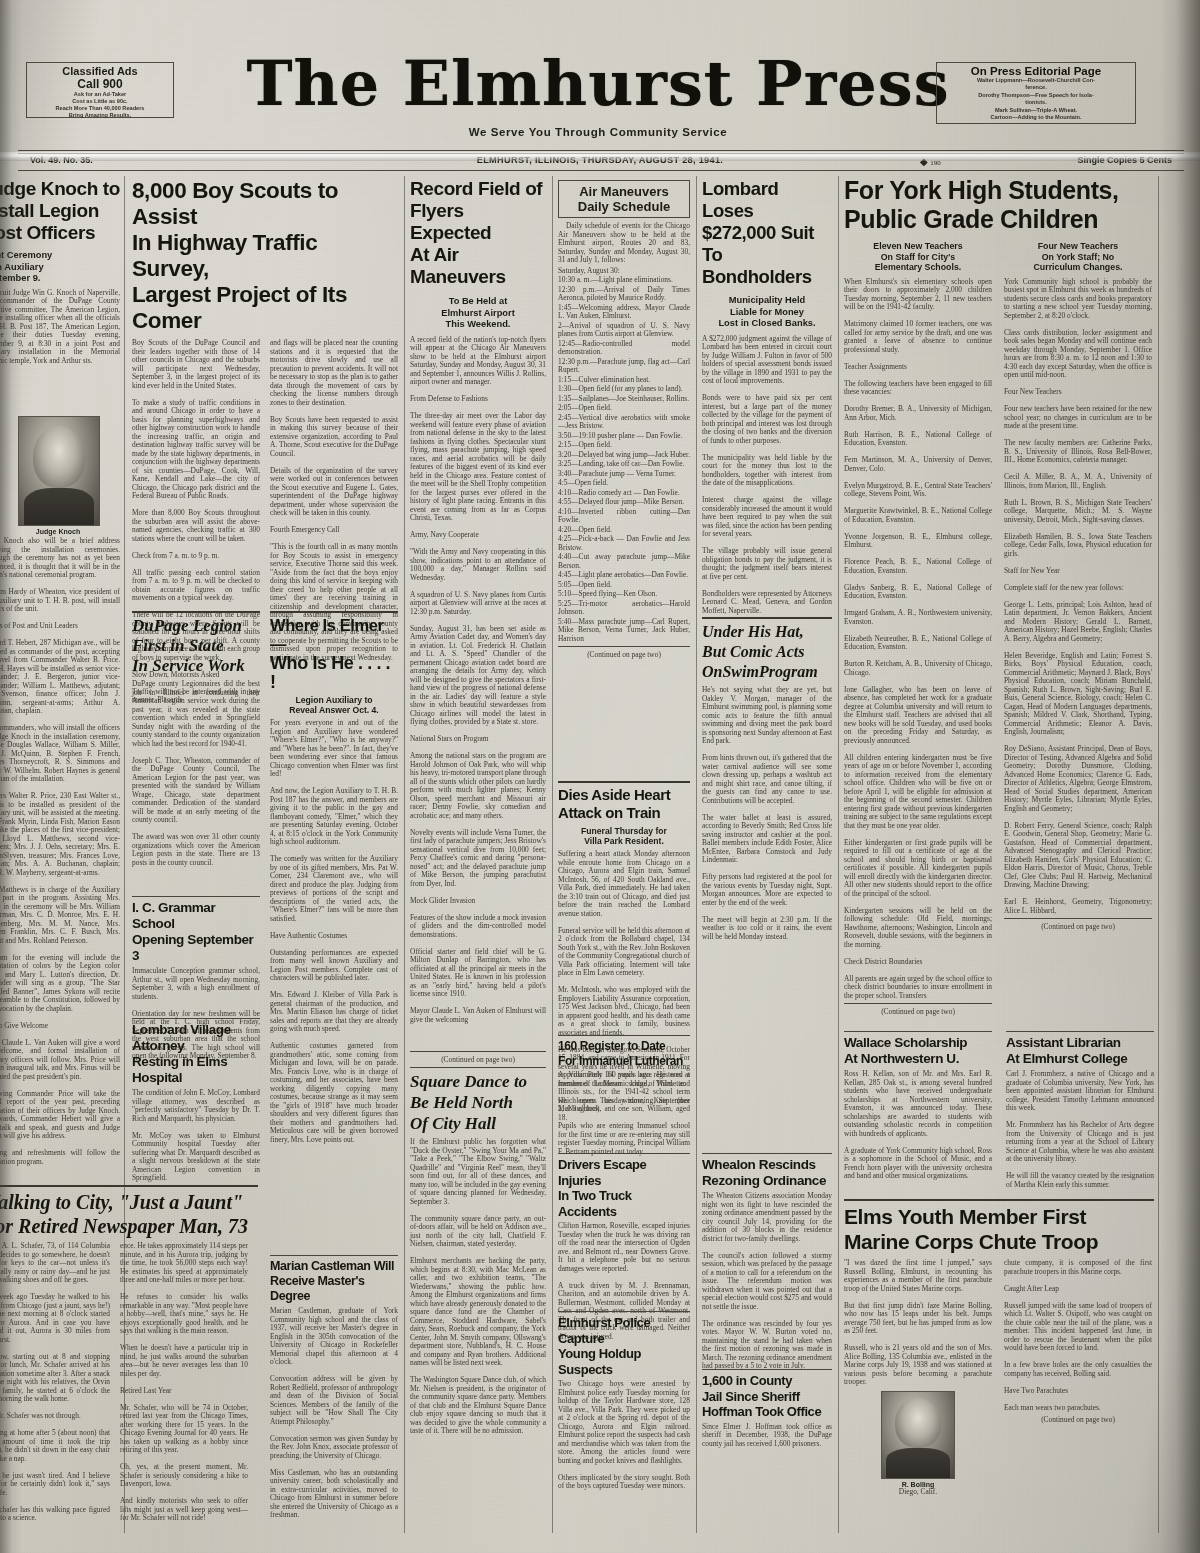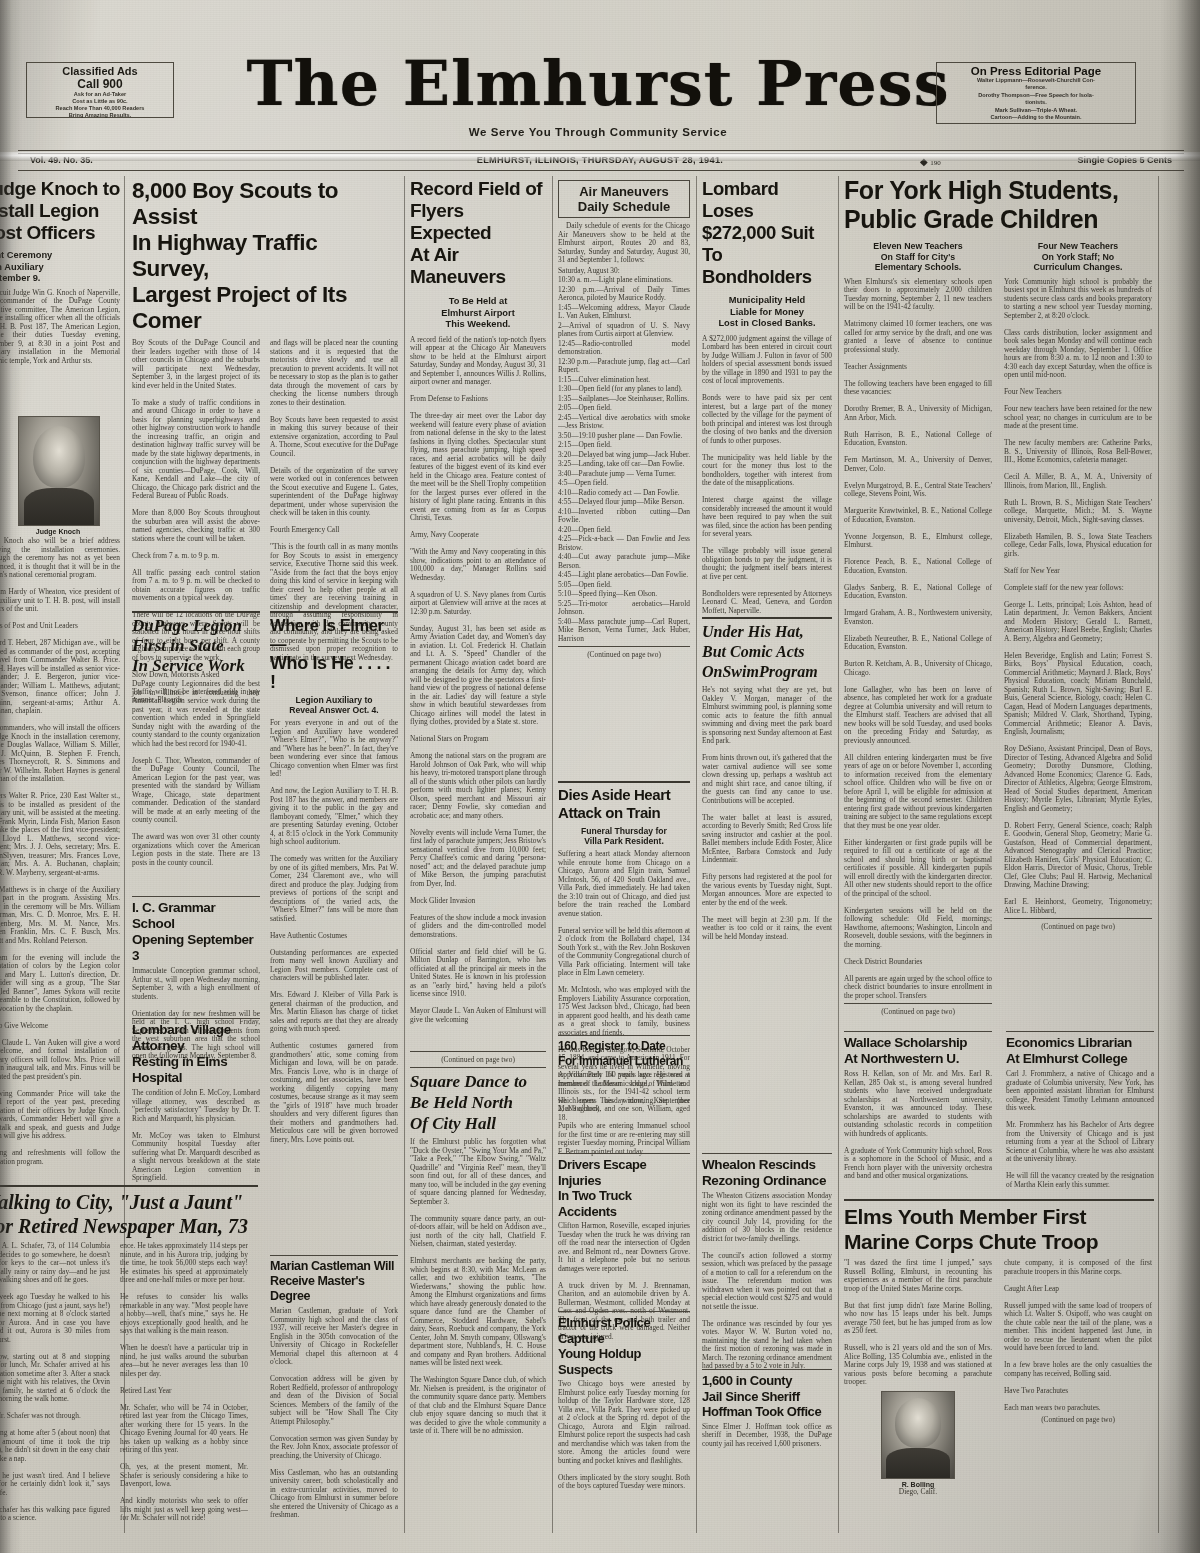--- a/index.html
+++ b/index.html
@@ -386,21 +386,21 @@
 
 The Washington Square Dance club, of which Mr. Nielsen is president, is the originator of the community square dance party. Members of that club and the Elmhurst Square Dance club enjoy square dancing so much that it was decided to give the whole community a taste of it. There will be no admission.</span></div>
   </div>
 
   <div class="colbox" style="left:558px; top:180px; width:132px;">
     <div style="border:1px solid #4a463d; padding:3px 4px;">
       <div class="sub" style="font-size:13px; line-height:15px;">Air Maneuvers</div>
       <div class="sub" style="font-size:13px; line-height:15px;">Daily Schedule</div>
     </div>
     <div class="body-txt" style="margin-top:4px;">
-      <p>Daily schedule of events for the Chicago Air Maneuvers show to be held at the Elmhurst airport, Routes 20 and 83, Saturday, Sunday and Saturday, August 30, 31 and September 1, follows:</p>
+      <p>Daily schedule of events for the Chicago Air Maneuvers show to be held at the Elmhurst airport, Routes 20 and 83, Saturday, Sunday and Monday, August 30, 31 and July 1, follows:</p>
     </div>
     <div class="body-txt" id="air-events" style="margin-top:2px;">
         <p style="text-indent: 0px; margin: 0px 0px 1px;">Saturday, August 30:</p>
         <p style="text-indent: 0px; margin: 0px 0px 1px;">10:30 a. m.—Light plane eliminations.</p>
         <p style="text-indent: 0px; margin: 0px 0px 1px;">12:30 p.m.—Arrival of Daily Times Aeronca, piloted by Maurice Roddy.</p>
         <p style="text-indent: 0px; margin: 0px 0px 1px;">1:45—Welcoming address, Mayor Claude L. Van Auken, Elmhurst.</p>
         <p style="text-indent: 0px; margin: 0px 0px 1px;">2—Arrival of squadron of U. S. Navy planes from Curtis airport at Glenview.</p>
         <p style="text-indent: 0px; margin: 0px 0px 1px;">12:45—Radio-controlled model demonstration.</p>
         <p style="text-indent: 0px; margin: 0px 0px 1px;">12:30 p.m.—Parachute jump, flag act—Carl Rupert.</p>
         <p style="text-indent: 0px; margin: 0px 0px 1px;">1:15—Culver elimination heat.</p>
@@ -622,21 +622,21 @@
     <div class="rule"></div>
     <div class="hd" style="font-size:13.5px; line-height:16px;">Wallace Scholarship</div>
     <div class="hd" style="font-size:13.5px; line-height:16px;">At Northwestern U.</div>
     <div class="body-txt" style="margin-top:3px; white-space:pre-line;"><span>Ross H. Kellan, son of Mr. and Mrs. Earl R. Kellan, 285 Oak st., is among several hundred students who have received undergraduate scholarships at Northwestern university, Evanston, it was announced today. These scholarships are awarded to students with outstanding scholastic records in competition with hundreds of applicants.
 
 A graduate of York Community high school, Ross is a sophomore in the School of Music, and a French horn player with the university orchestra and band and other musical organizations.</span></div>
   </div>
 
   <div class="colbox" style="left:1006px; top:1028px; width:148px;">
     <div class="rule"></div>
-    <div class="hd" style="font-size:13.5px; line-height:16px;">Economics Librarian</div>
+    <div class="hd" style="font-size:13.5px; line-height:16px;">Assistant Librarian</div>
     <div class="hd" style="font-size:13.5px; line-height:16px;">At Elmhurst College</div>
     <div class="body-txt" style="margin-top:3px; white-space:pre-line;"><span>Carl J. Frommherz, a native of Chicago and a graduate of Columbia university, New York, has been appointed assistant librarian for Elmhurst college, President Timothy Lehmann announced this week.
 
 Mr. Frommherz has his Bachelor of Arts degree from the University of Chicago and is just returning from a year at the School of Library Science at Columbia, where he was also assistant at the university library.
 
 He will fill the vacancy created by the resignation of Martha Klein early this summer.</span></div>
   </div>
 
   <div class="colbox" style="left:844px; top:1196px; width:310px;">
     <div class="rule2"></div>

